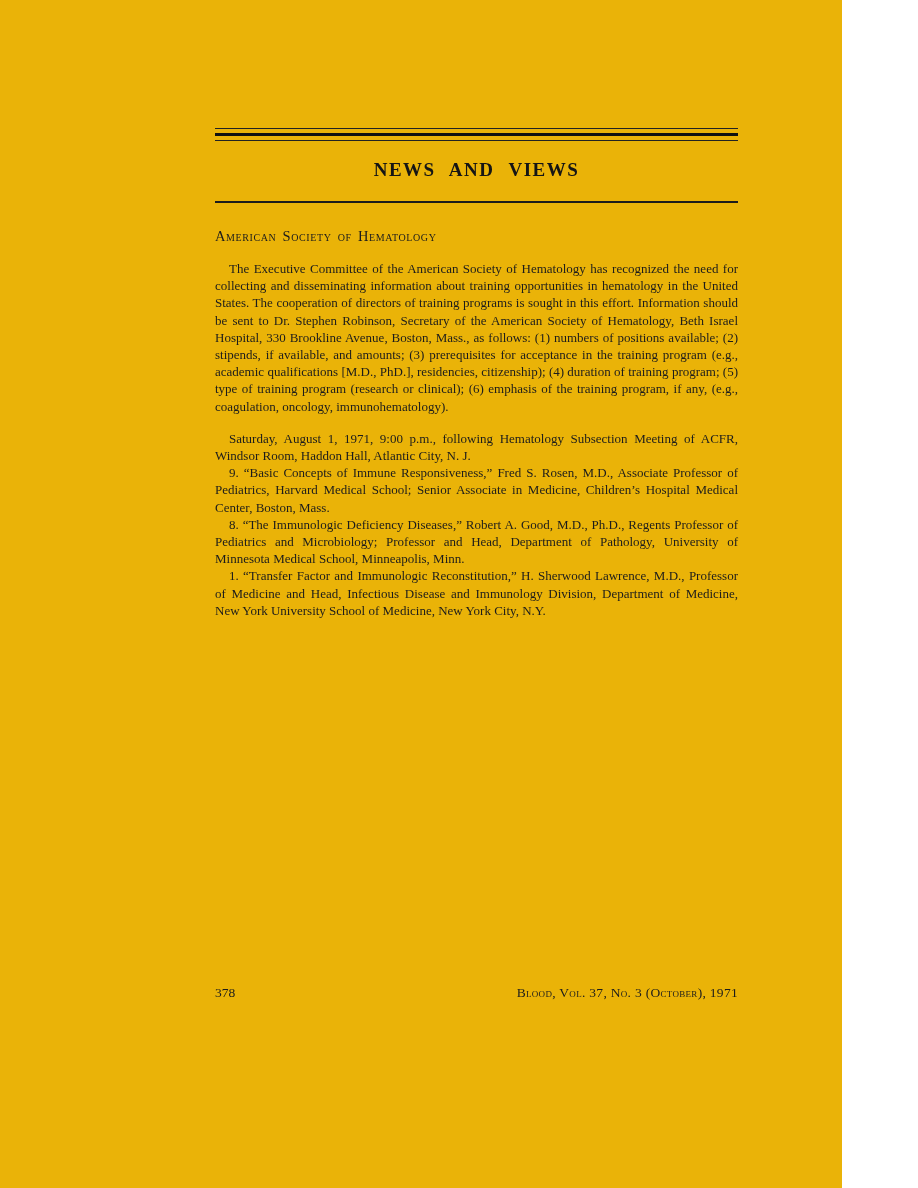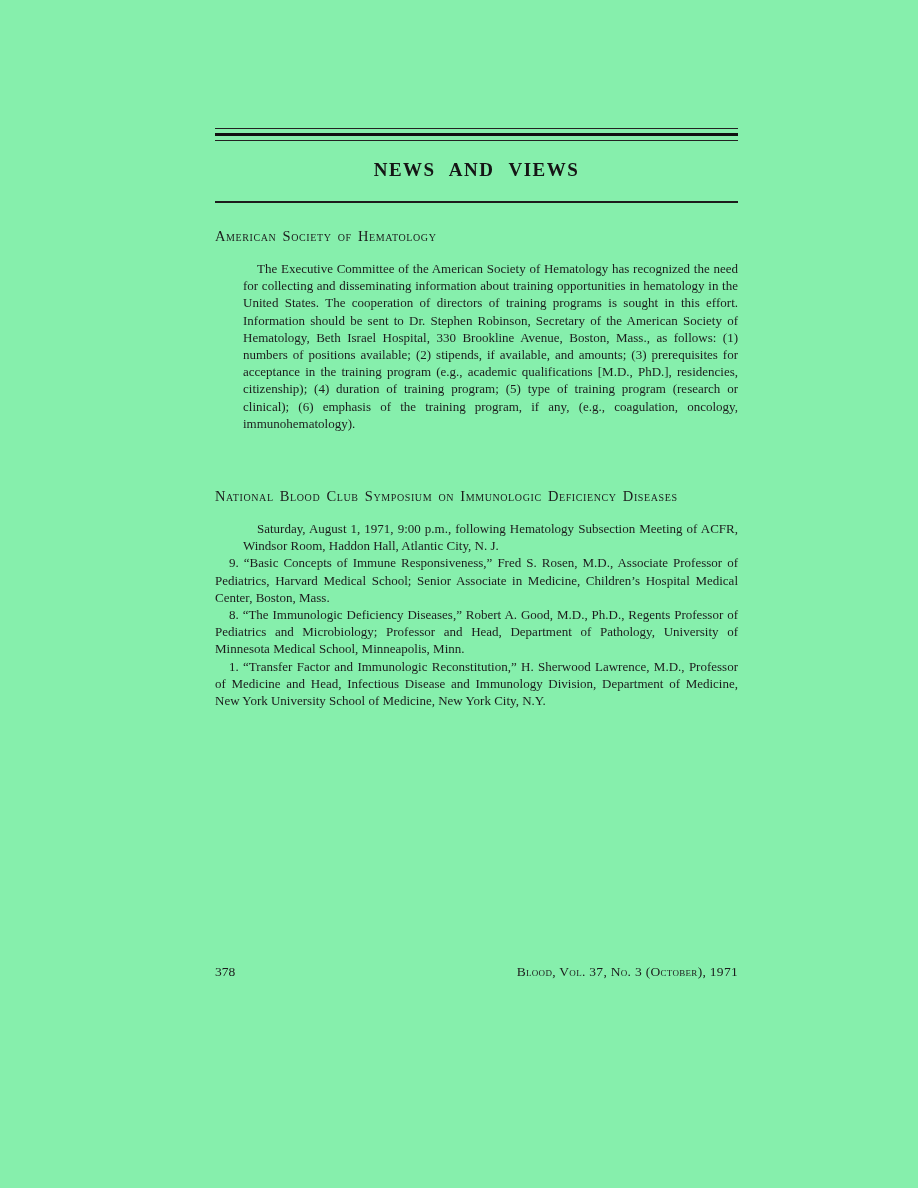--- a/index.html
+++ b/index.html
@@ -5,23 +5,23 @@
   * { box-sizing: border-box; }
   html, body { margin: 0; padding: 0; }
   body {
     width: 918px;
     height: 1188px;
     background: #ffffff;
     font-family: "Liberation Serif", "DejaVu Serif", serif;
   }
   .page {
     position: relative;
-    width: 918px;
+    width: 842px;
     height: 1188px;
-    background: #86efac;
+    background: #eab308;
     color: #1c1c1c;
     overflow: hidden;
   }
   .content {
     position: absolute;
     left: 215px;
     top: 128px;
     width: 523px;
   }
   
@@ -61,25 +61,25 @@
   .heading-1 { margin-top: 25px; }
   .heading-2 { margin-top: 56px; }
   .body-par {
     margin: 0;
     font-size: 13px;
     line-height: 17.2px;
     text-align: justify;
     text-indent: 14px;
     color: #1c1c1c;
   }
-  .par-lead { margin-top: 15px; margin-left: 28px; }
+  .par-lead { margin-top: 15px; }
   .footer {
     position: absolute;
     left: 215px;
-    top: 964px;
+    top: 985px;
     width: 523px;
     display: flex;
     justify-content: space-between;
     align-items: baseline;
     font-size: 13.5px;
     color: #1c1c1c;
   }
   .journal-citation {
     font-variant: small-caps;
     letter-spacing: 0.3px;
@@ -98,21 +98,20 @@
     </div>
 
     <h1 class="page-title">NEWS AND VIEWS</h1>
 
     <div class="rule-single"></div>
 
     <h2 class="section-heading heading-1">American Society of Hematology</h2>
 
     <p class="body-par par-lead">The Executive Committee of the American Society of Hematology has recognized the need for collecting and disseminating information about training opportunities in hematology in the United States. The cooperation of directors of training programs is sought in this effort. Information should be sent to Dr. Stephen Robinson, Secretary of the American Society of Hematology, Beth Israel Hospital, 330 Brookline Avenue, Boston, Mass., as follows: (1) numbers of positions available; (2) stipends, if available, and amounts; (3) prerequisites for acceptance in the training program (e.g., academic qualifications [M.D., PhD.], residencies, citizenship); (4) duration of training program; (5) type of training program (research or clinical); (6) emphasis of the training program, if any, (e.g., coagulation, oncology, immunohematology).</p>
 
-    <h2 class="section-heading heading-2">National Blood Club Symposium on Immunologic Deficiency Diseases</h2>
 
     <p class="body-par par-lead">Saturday, August 1, 1971, 9:00 p.m., following Hematology Subsection Meeting of ACFR, Windsor Room, Haddon Hall, Atlantic City, N. J.</p>
 
     <p class="body-par">9. “Basic Concepts of Immune Responsiveness,” Fred S. Rosen, M.D., Associate Professor of Pediatrics, Harvard Medical School; Senior Associate in Medicine, Children’s Hospital Medical Center, Boston, Mass.</p>
 
     <p class="body-par">8. “The Immunologic Deficiency Diseases,” Robert A. Good, M.D., Ph.D., Regents Professor of Pediatrics and Microbiology; Professor and Head, Department of Pathology, University of Minnesota Medical School, Minneapolis, Minn.</p>
 
     <p class="body-par">1. “Transfer Factor and Immunologic Reconstitution,” H. Sherwood Lawrence, M.D., Professor of Medicine and Head, Infectious Disease and Immunology Division, Department of Medicine, New York University School of Medicine, New York City, N.Y.</p>
 
   </div>

